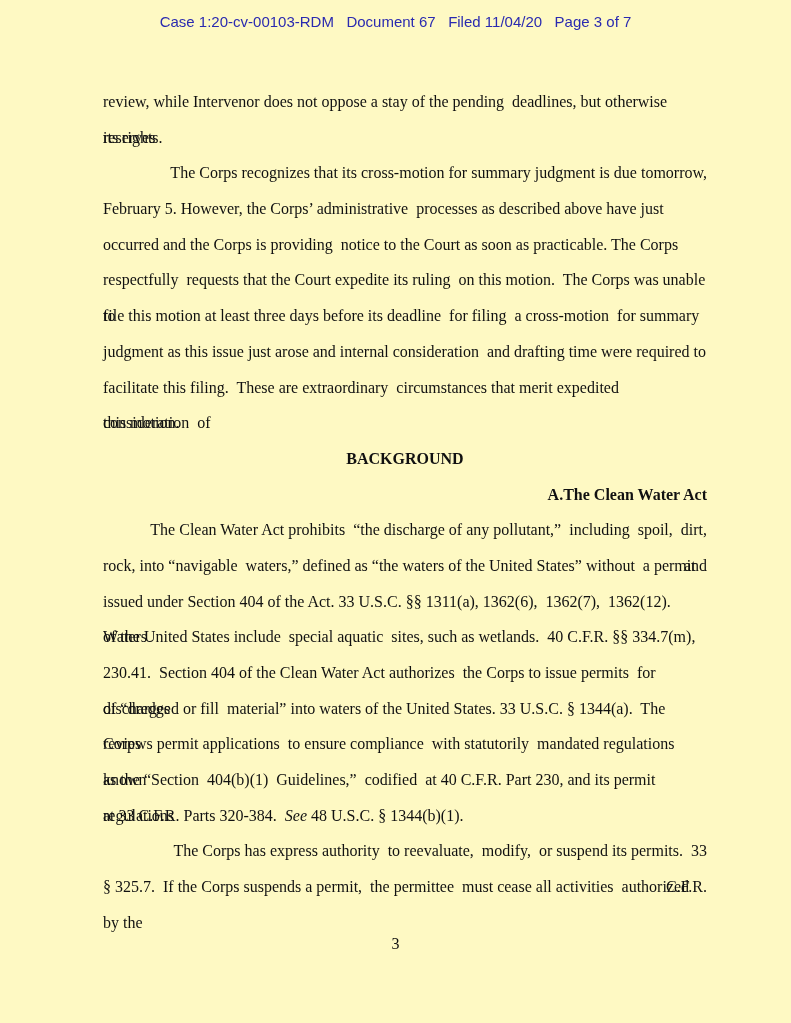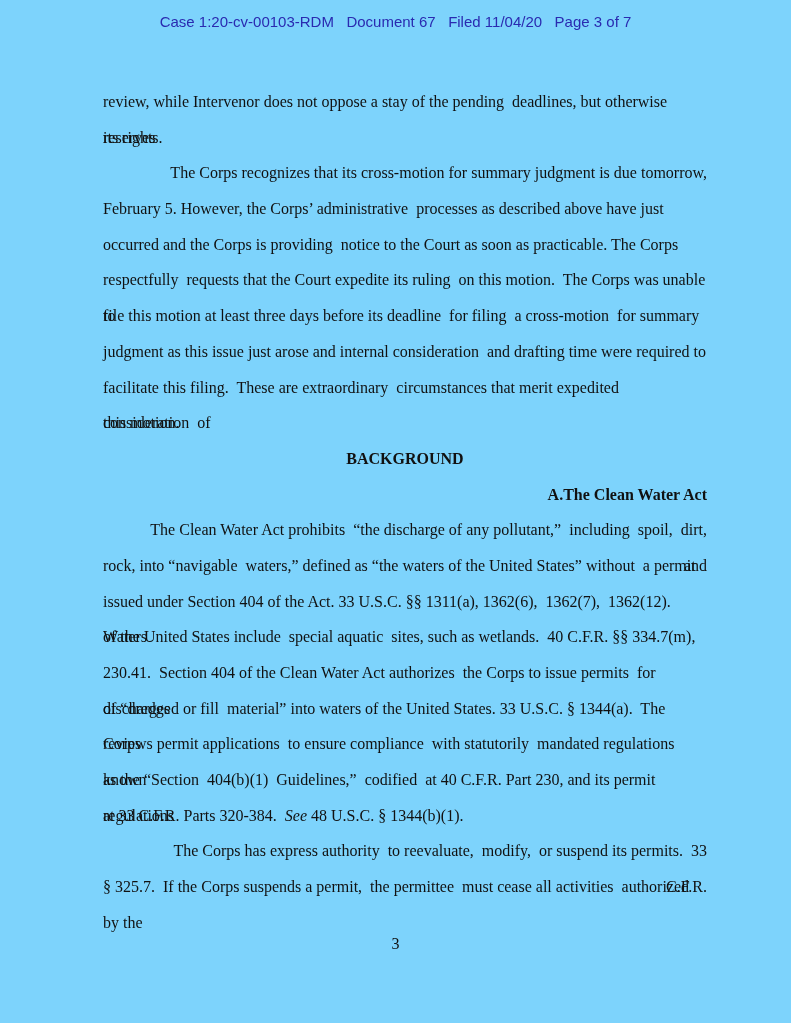--- a/index.html
+++ b/index.html
@@ -4,21 +4,21 @@
 <style>
   html, body {
     margin: 0;
     padding: 0;
     background: #ffffff;
   }
   .page {
     position: relative;
     width: 791px;
     height: 1023px;
-    background: #7dd3fc;
+    background: #fef9c3;
     overflow: hidden;
     font-family: "Liberation Serif", serif;
     color: #111111;
   }
   .stamp-header {
     position: absolute;
     top: 13px;
     left: 0;
     width: 100%;
     text-align: center;

